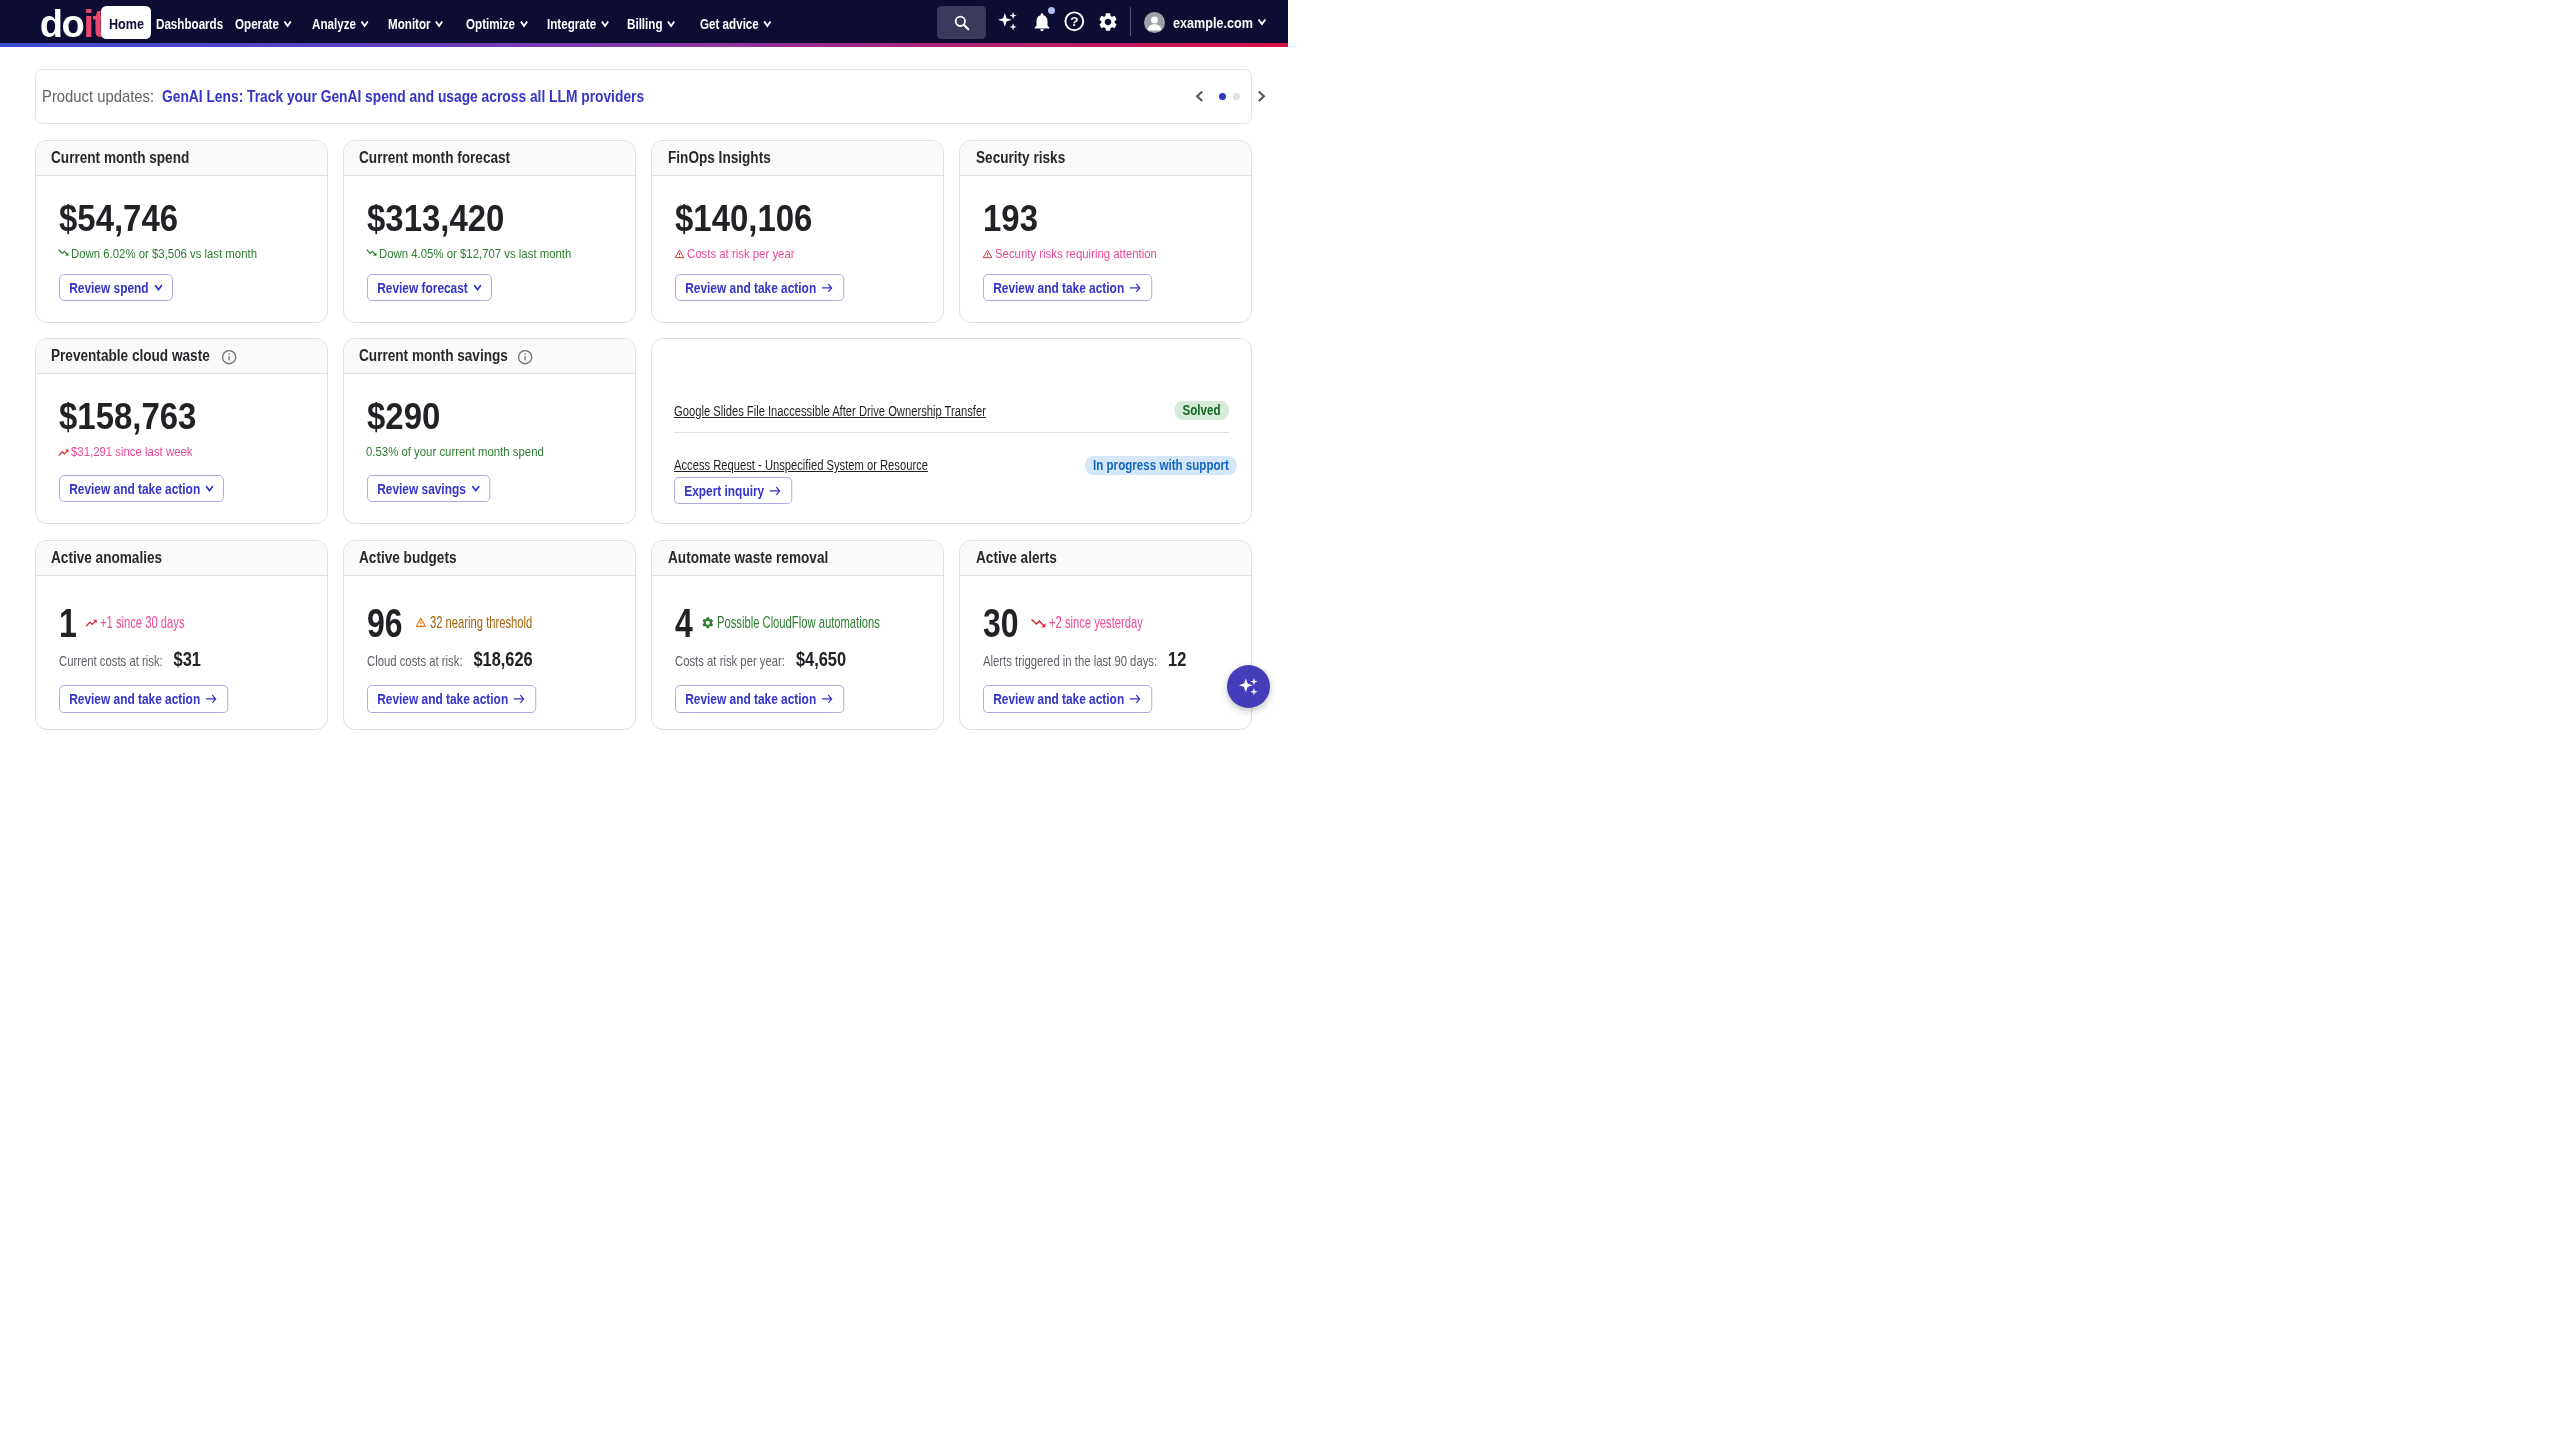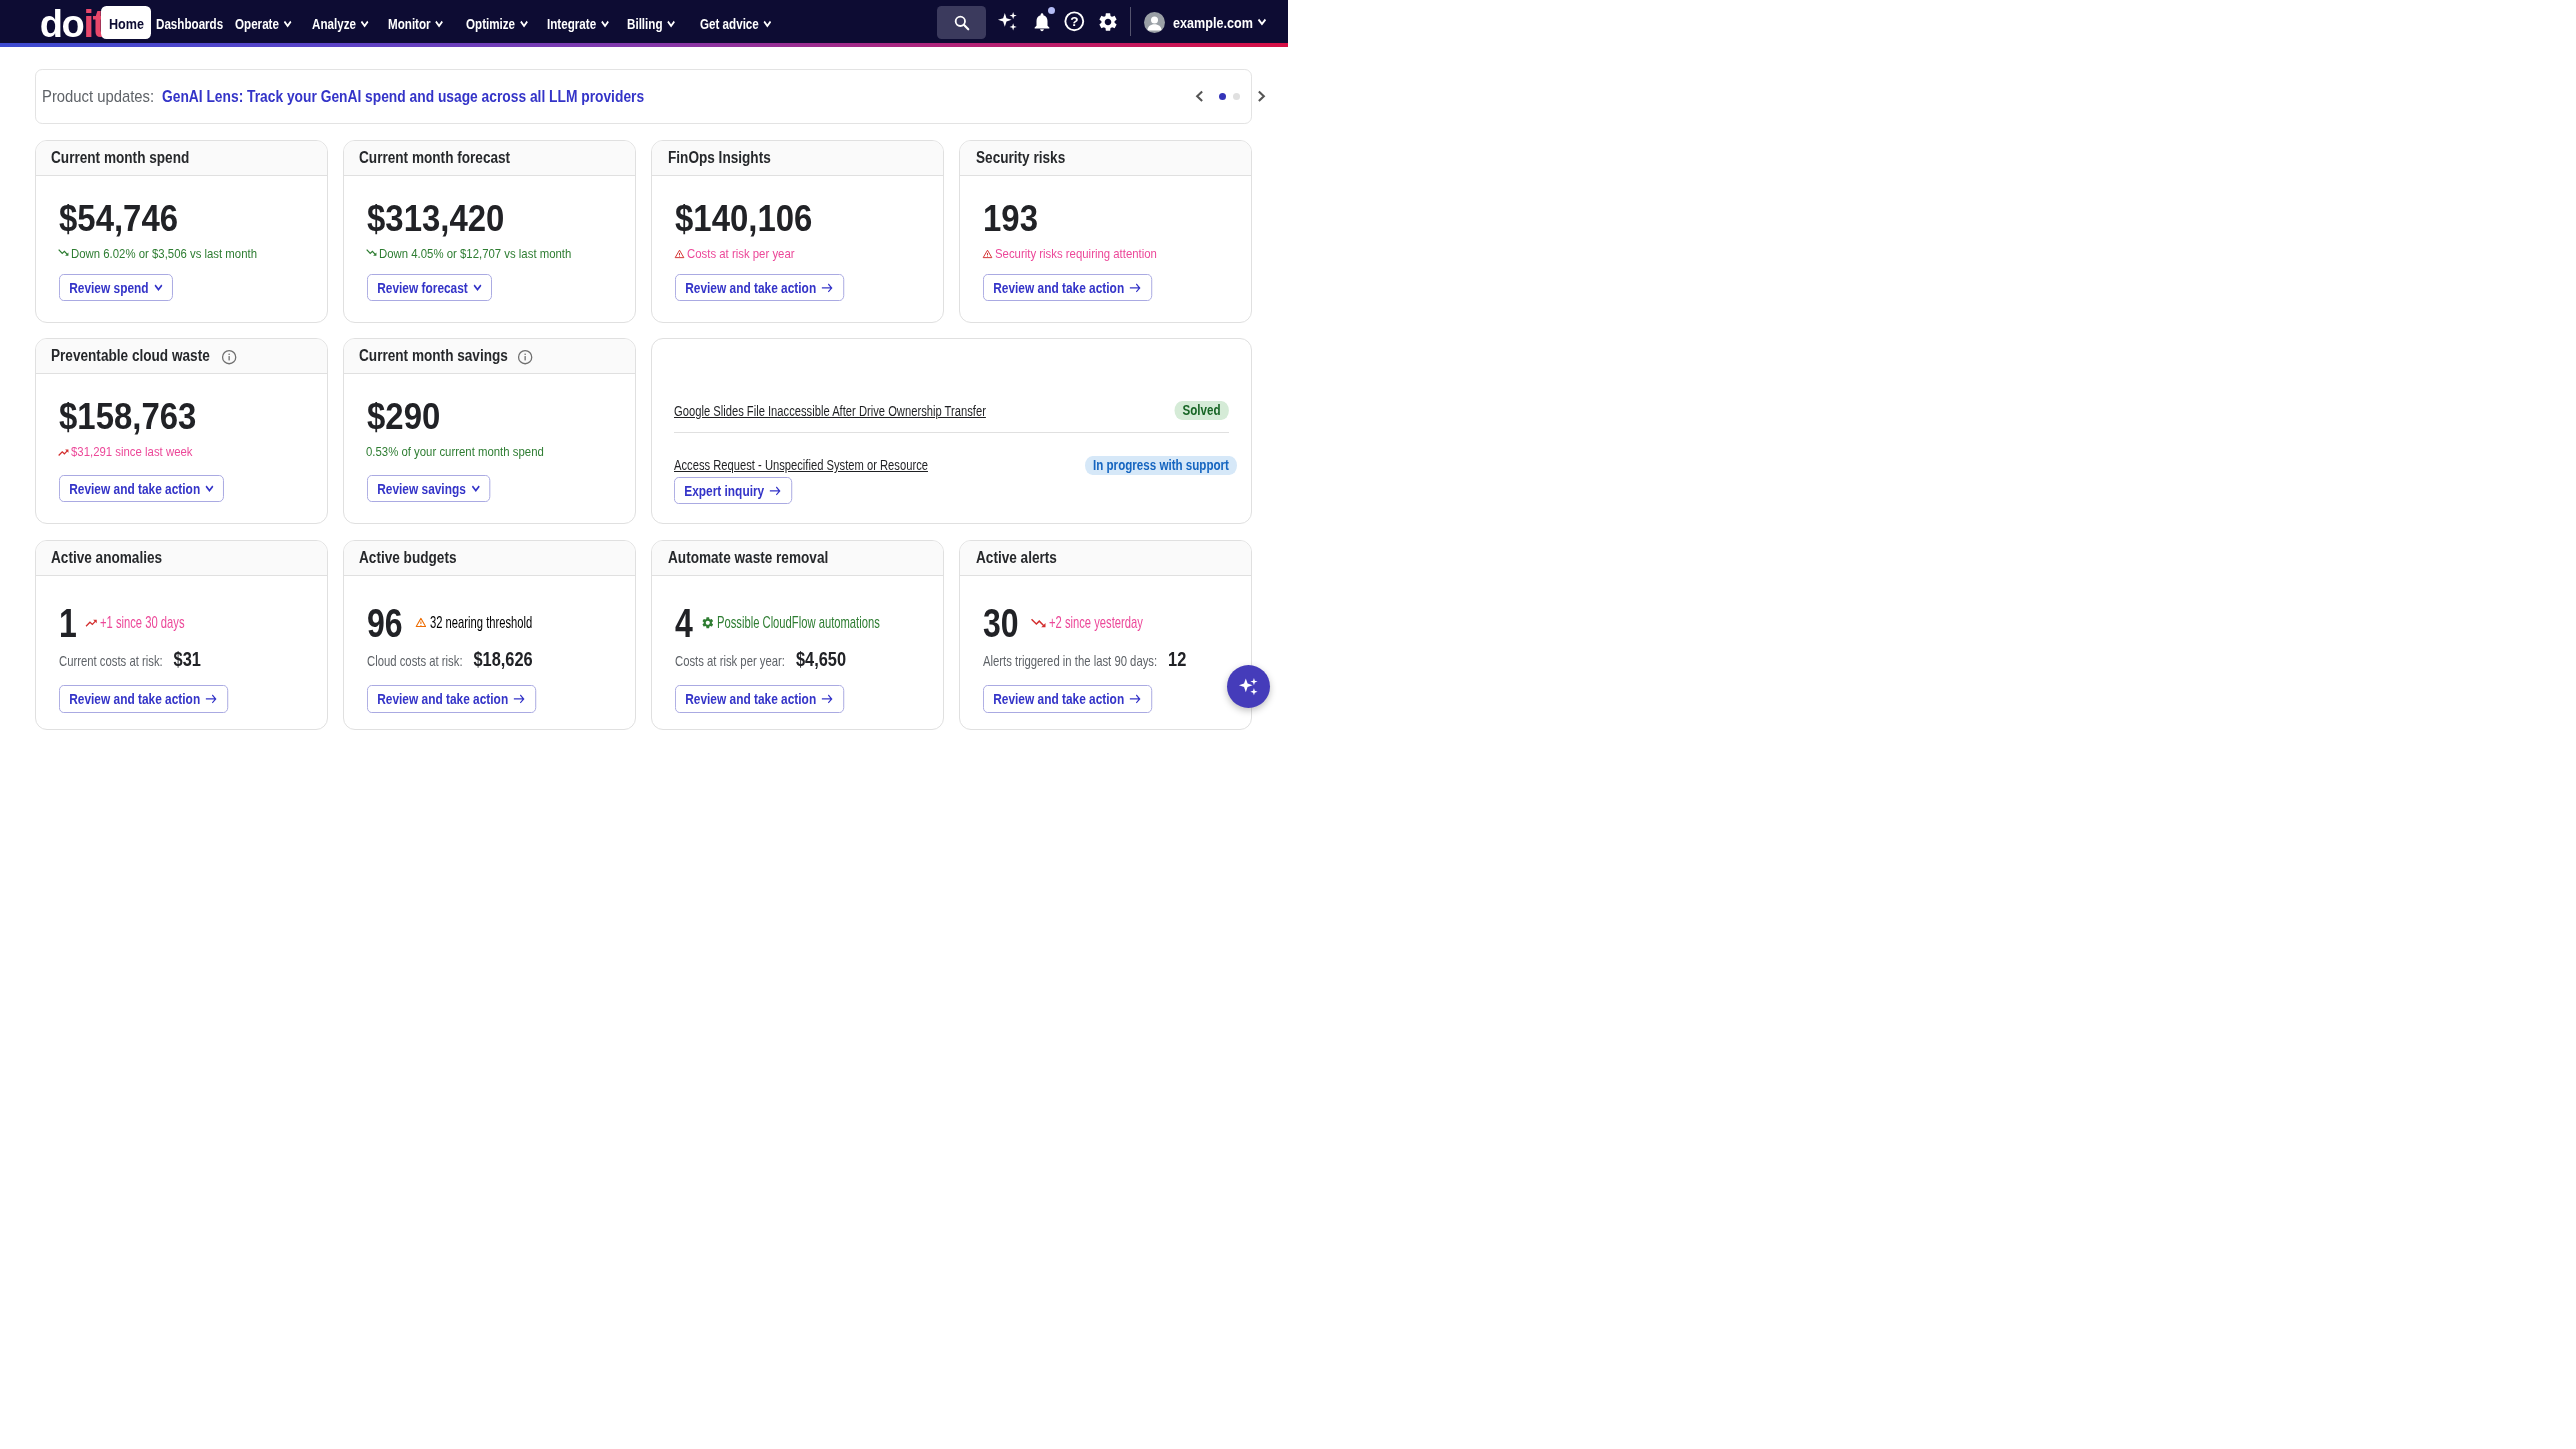--- a/index.html
+++ b/index.html
@@ -37,21 +37,21 @@
   grid-template-columns:repeat(4,1fr); grid-template-rows:183px 186px 190px; gap:15.4px; }
 .card { background:#fff; border:0.9px solid #e0e0e0; border-radius:12px; position:relative; overflow:hidden; }
 .span2 { grid-column:3 / 5; }
 .card-h { height:35px; background:#fafafa; border-bottom:0.9px solid #e0e0e0; display:flex; align-items:center;
   padding:0 15.4px; font-size:16px; font-weight:700; color:#26282b; }
 .card-h .t { transform:scaleX(0.85); transform-origin:0 50%; white-space:nowrap; }
 .num { position:absolute; left:22.6px; top:59px; font-size:37px; font-weight:700; color:#212226; line-height:1;
   transform:scaleX(0.89); transform-origin:0 0; white-space:nowrap; }
 .trend { position:absolute; left:22px; top:105px; font-size:13.4px; display:flex; align-items:center; gap:1.8px; }
 .sx { transform:scaleX(0.85); transform-origin:0 50%; white-space:nowrap; display:inline-block; }
-.green { color:#2e7d32; } .red { color:#ec4899; } .orange { color:#000000; }
+.green { color:#2e7d32; } .red { color:#ec4899; } .orange { color:#a16207; }
 .btn { position:absolute; left:22.6px; top:133px; height:27px; border:0.9px solid #a3a3e0; border-radius:5.4px;
   display:inline-flex; align-items:center; padding:0 11px; gap:6.3px;
   color:#3434c8; font-size:14px; font-weight:700; background:#fff; white-space:nowrap;
   transform:scaleX(0.85); transform-origin:0 50%; }
 
 .numrow { position:absolute; left:22.6px; top:62px; display:flex; align-items:center; gap:4.1px; }
 .numrow .n { font-size:40px; font-weight:700; color:#212226; line-height:1; display:inline-block;
   transform:scaleX(0.8); transform-origin:0 50%; }
 .numrow .t { font-size:17px; display:flex; align-items:center; gap:2.7px; margin-top:0; }
 .numrow .t .sx { transform:scaleX(0.66); }

